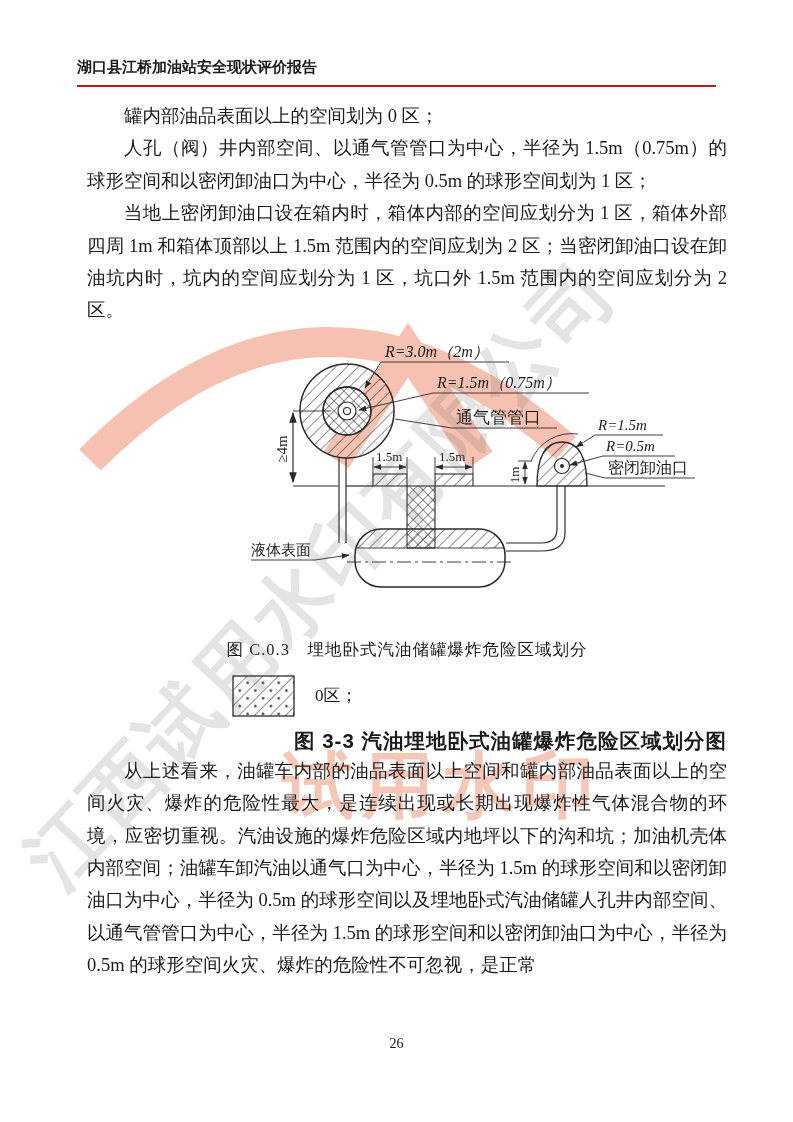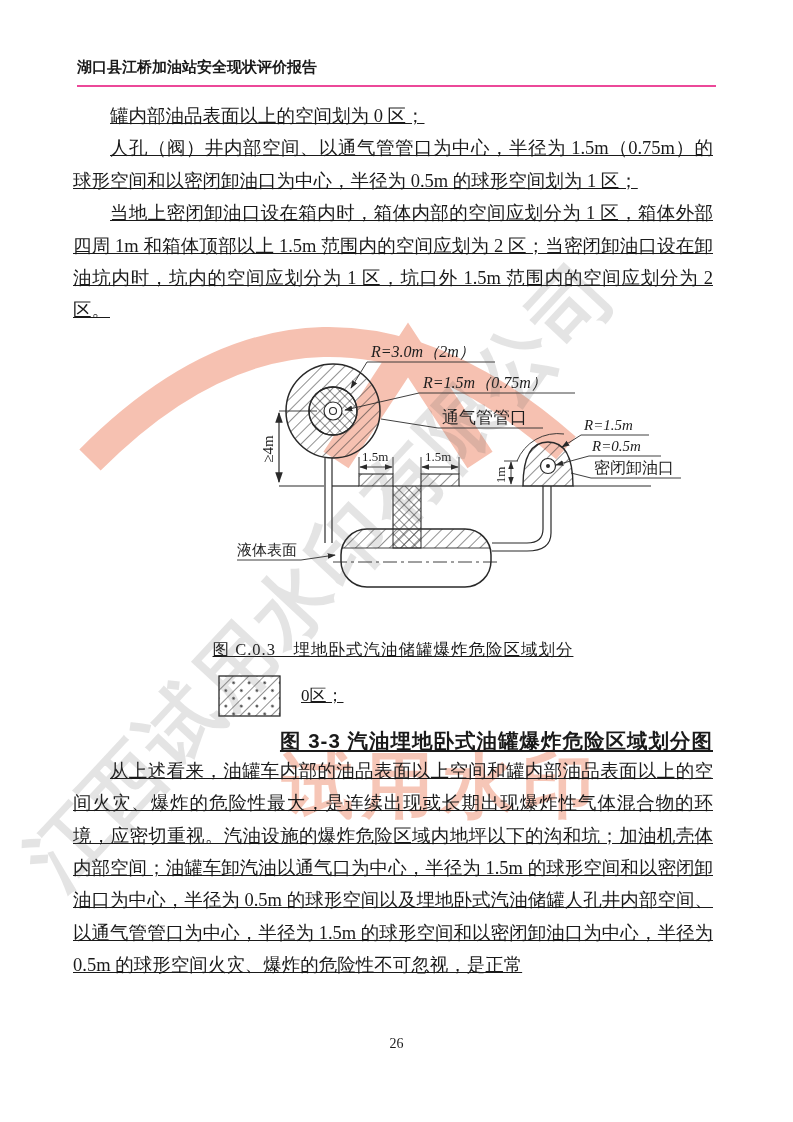--- a/index.html
+++ b/index.html
@@ -21,27 +21,27 @@
     position:absolute;left:42px;top:822px;z-index:2;pointer-events:none;
     transform:rotate(-47deg);transform-origin:0 50%;
     font-family:"Liberation Sans","DejaVu Sans",sans-serif;font-weight:bold;
     font-size:78px;letter-spacing:4px;color:rgba(90,90,90,0.16);white-space:nowrap;
   }
 
   
   .header{
     position:absolute;left:77px;right:77px;top:58px;z-index:1;
     display:flex;justify-content:space-between;align-items:flex-end;
-    border-bottom:2px solid #ec4899;padding-bottom:8px;
+    border-bottom:2px solid #b91c1c;padding-bottom:8px;
     font-size:15px;font-weight:bold;
   }
 
   
   .content{
-    position:absolute;left:73px;width:640px;top:100px;z-index:1;text-decoration:underline;
+    position:absolute;left:87px;width:640px;top:100px;z-index:1;
   }
   .content p{
     margin:0;font-size:18.5px;line-height:32.4px;text-align:justify;
     text-indent:2em;word-break:break-all;
   }
 
   
   .figure-wrap{position:relative;height:288px;margin-top:4px;}
   .figure-wrap svg{position:absolute;left:148px;top:0;}
   .fig-caption-small{

